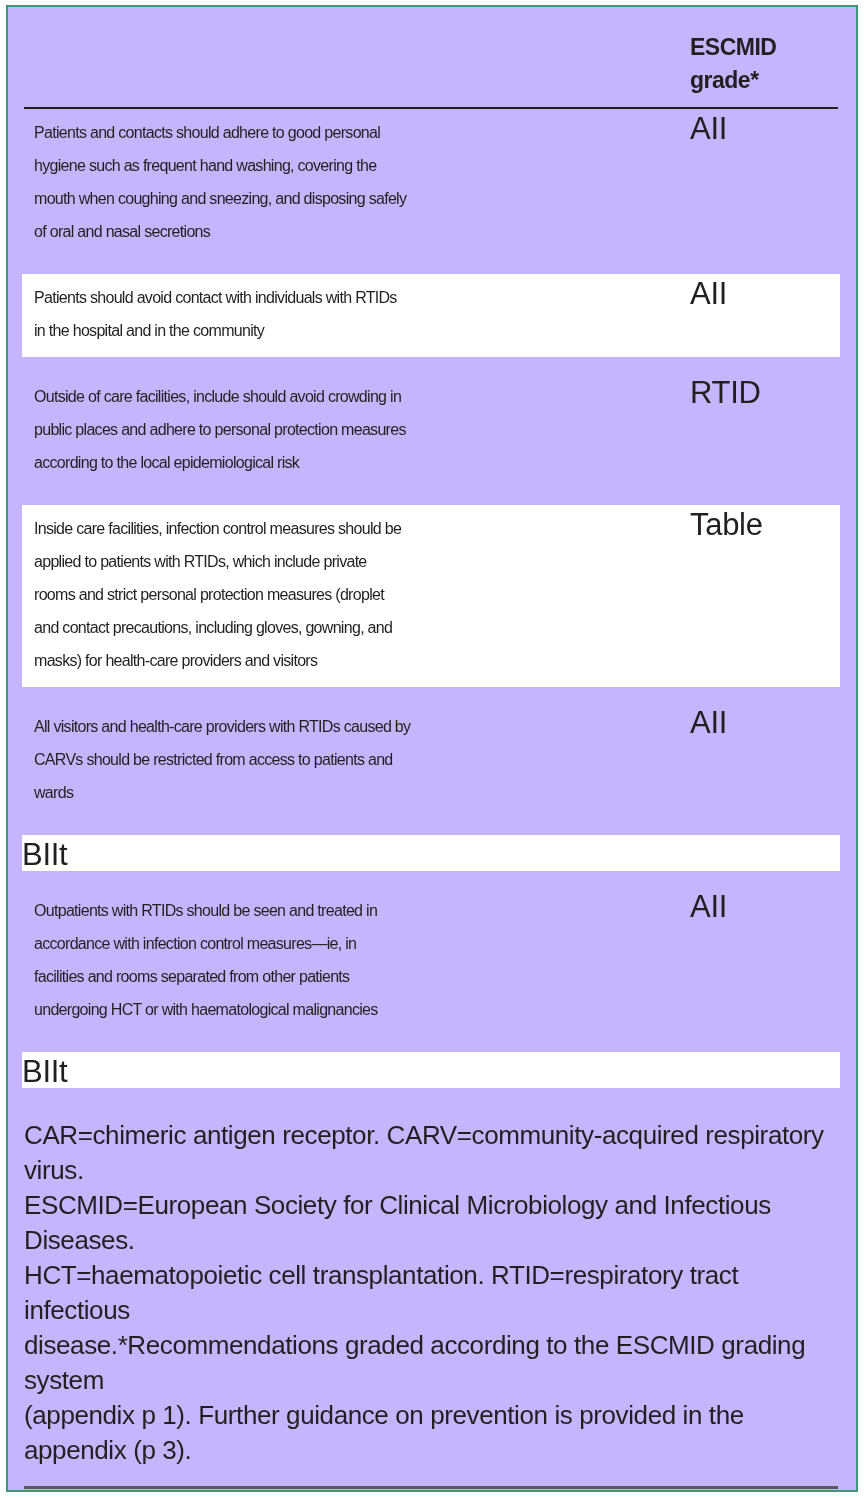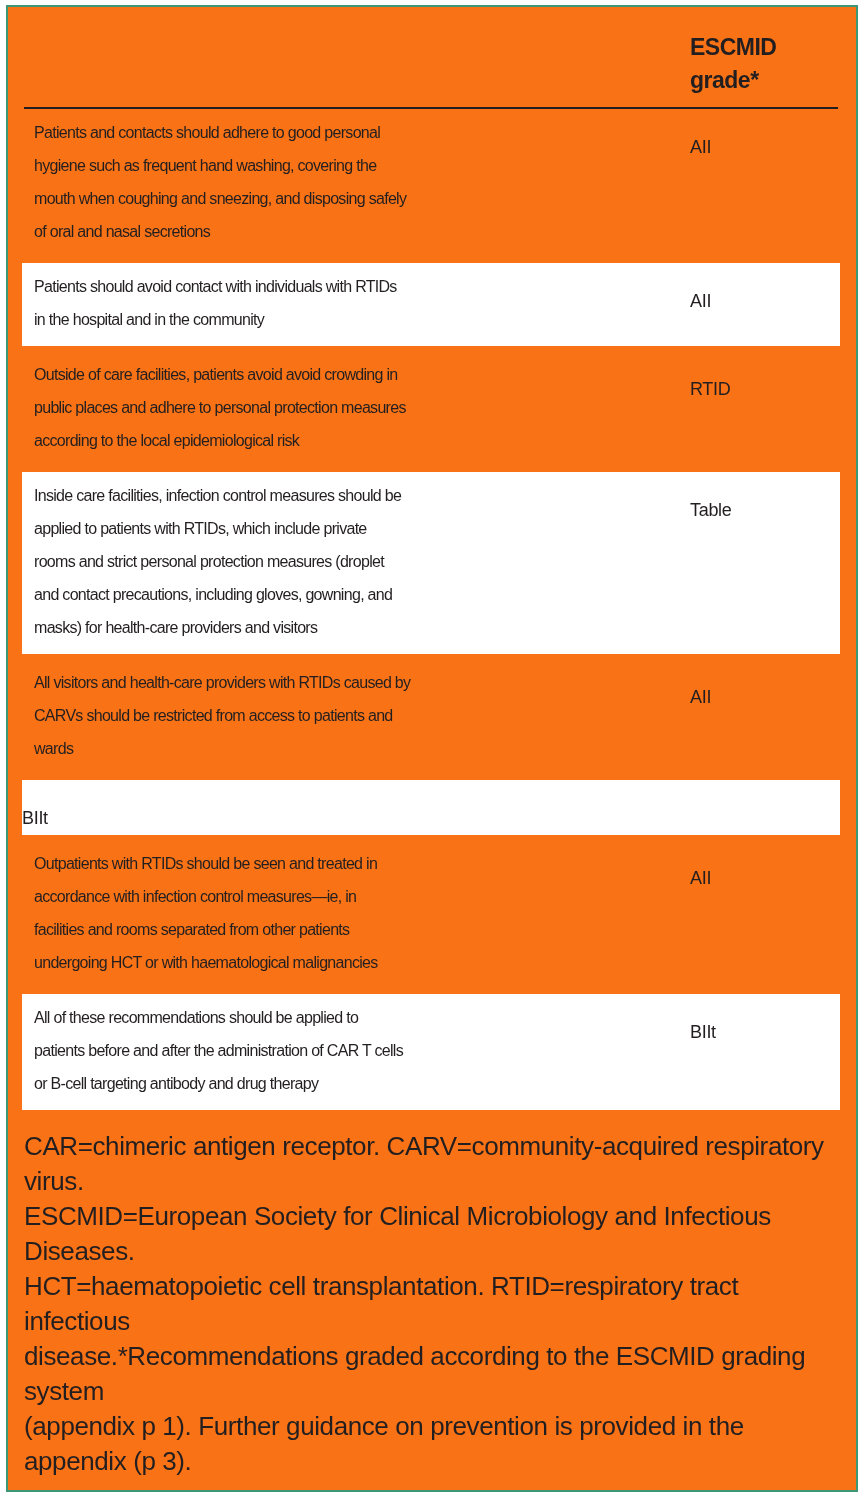--- a/index.html
+++ b/index.html
@@ -12,21 +12,21 @@
   .page {
     width: 864px;
     height: 1498px;
     padding: 5px 6px 6px 6px;
     background: #ffffff;
   }
   .card {
     width: 100%;
     height: 100%;
     border: 2px solid #3e9876;
-    background: #f97316;
+    background: #c4b5fd;
     padding: 0 16px 10px 14px;
     display: flex;
     flex-direction: column;
     overflow: hidden;
   }
   .thead {
     display: grid;
     grid-template-columns: 1fr 150px;
     padding: 20px 0 10px 0;
   }
@@ -43,34 +43,34 @@
     border-top: 2px solid #231f20;
     margin: 0 2px;
   }
   .rows { display: block; }
   .row {
     display: grid;
     grid-template-columns: 1fr 150px;
   }
   .row.white {
     background: #ffffff;
-    margin: 5px 0;
+    margin: 16px 0;
   }
   .cell-text {
     font-size: 16px;
     line-height: 33px;
     letter-spacing: -0.7px;
     white-space: pre-line;
     padding: 7px 6px 10px 12px;
   }
   .cell-grade {
-    font-size: 18px;
+    font-size: 31px;
     line-height: 33px;
     letter-spacing: -0.3px;
-    padding-top: 22px;
+    padding-top: 3px;
   }
   .row.green .cell-text { padding-left: 12px; }
   .footnote {
     font-size: 26px;
     line-height: 35px;
     letter-spacing: -0.4px;
     white-space: pre-line;
     padding: 14px 2px 12px 2px;
   }
   .gray-rule {
@@ -114,21 +114,21 @@
         <div class="cell-grade">AII</div>
       </div>
 
       <div class="row white">
         <div class="cell-text">Patients should avoid contact with individuals with RTIDs
 in the hospital and in the community</div>
         <div class="cell-grade">AII</div>
       </div>
 
       <div class="row green">
-        <div class="cell-text">Outside of care facilities, patients avoid avoid crowding in
+        <div class="cell-text">Outside of care facilities, include should avoid crowding in
 public places and adhere to personal protection measures
 according to the local epidemiological risk</div>
         <div class="cell-grade">RTID</div>
       </div>
 
       <div class="row white">
         <div class="cell-text">Inside care facilities, infection control measures should be
 applied to patients with RTIDs, which include private
 rooms and strict personal protection measures (droplet
 and contact precautions, including gloves, gowning, and
@@ -149,23 +149,20 @@
 
       <div class="row green">
         <div class="cell-text">Outpatients with RTIDs should be seen and treated in
 accordance with infection control measures—ie, in
 facilities and rooms separated from other patients
 undergoing HCT or with haematological malignancies</div>
         <div class="cell-grade">AII</div>
       </div>
 
       <div class="row white">
-        <div class="cell-text">All of these recommendations should be applied to
-patients before and after the administration of CAR T cells
-or B-cell targeting antibody and drug therapy</div>
         <div class="cell-grade">BIIt</div>
       </div>
 
     </div>
 
     <div class="footnote">CAR=chimeric antigen receptor. CARV=community-acquired respiratory virus.
 ESCMID=European Society for Clinical Microbiology and Infectious Diseases.
 HCT=haematopoietic cell transplantation. RTID=respiratory tract infectious
 disease.*Recommendations graded according to the ESCMID grading system
 (appendix p 1). Further guidance on prevention is provided in the appendix (p 3).</div>

